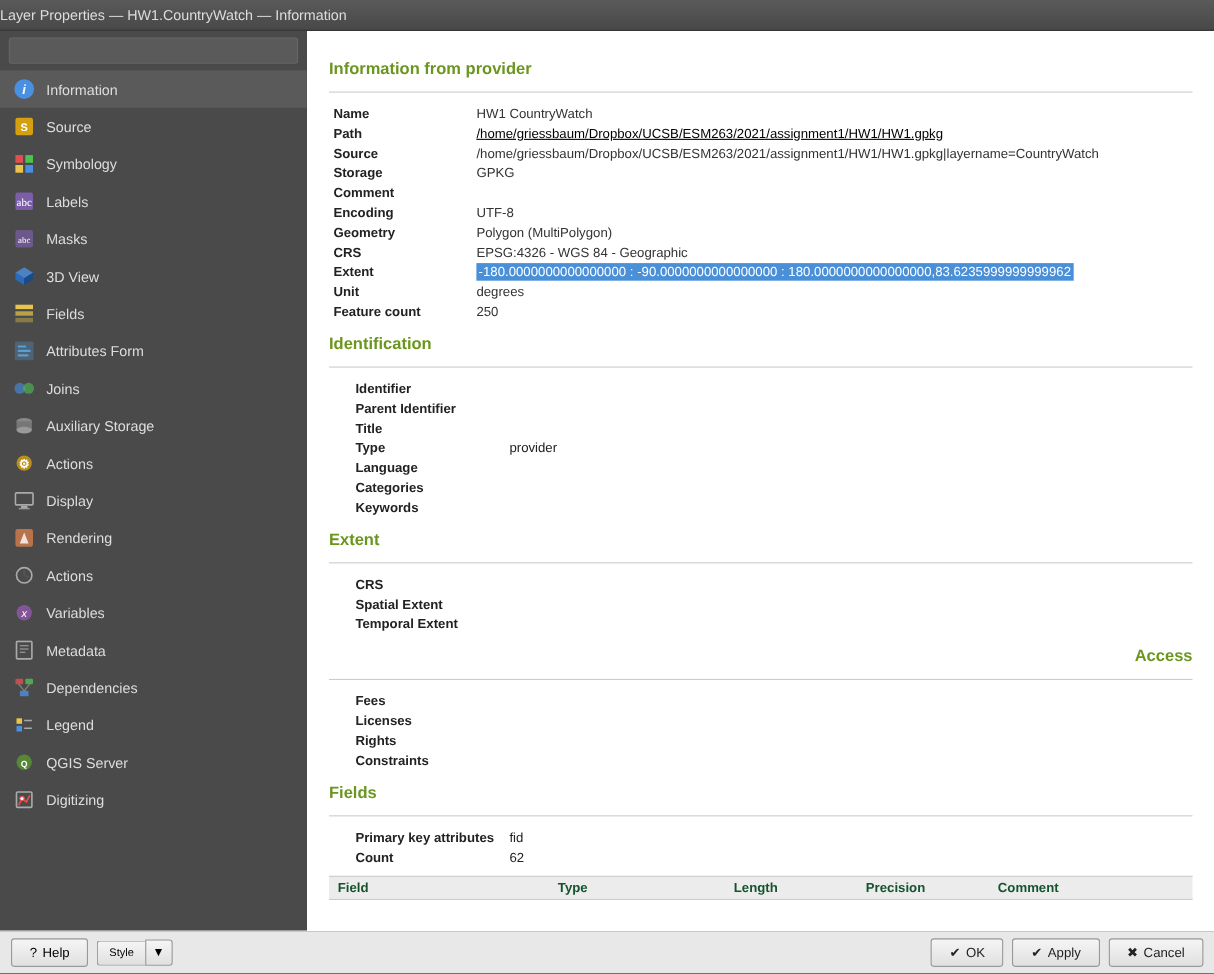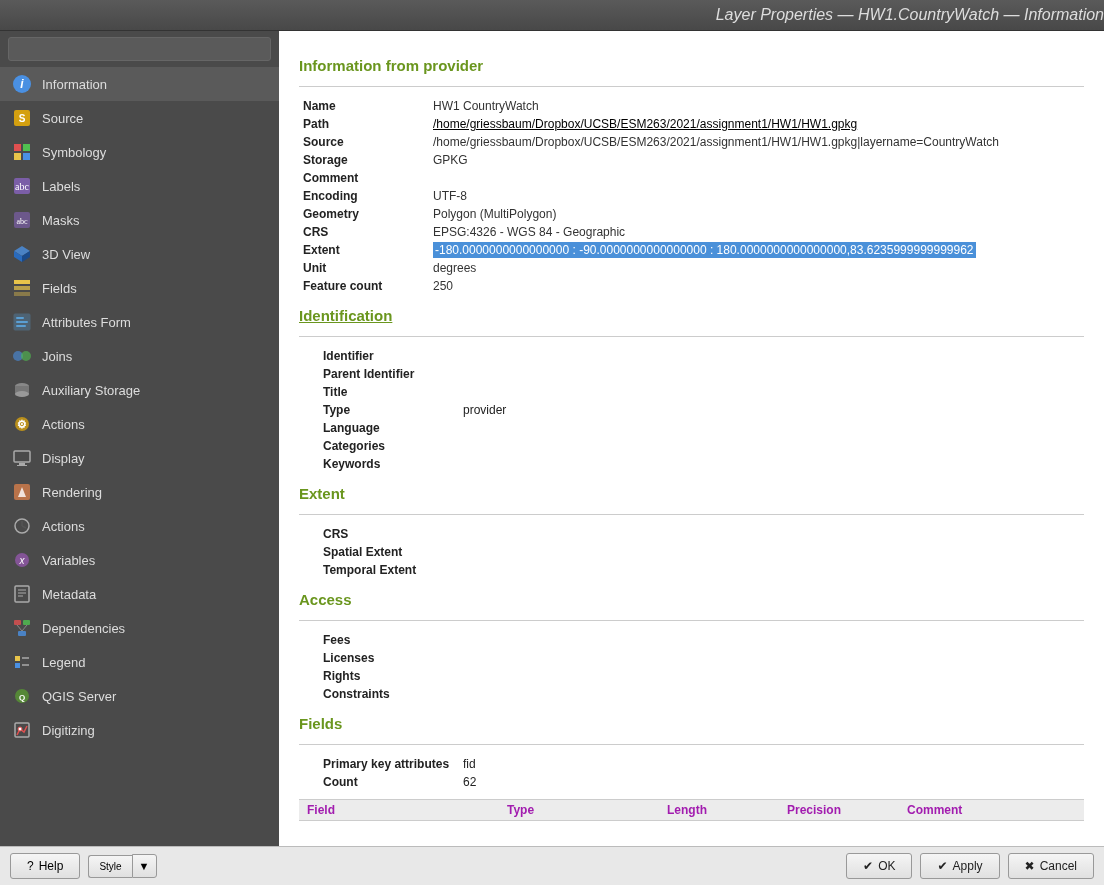--- a/index.html
+++ b/index.html
@@ -2,26 +2,25 @@
 <html><head>
   <meta charset="utf-8">
   <style>
     * { box-sizing: border-box; margin: 0; padding: 0; }
     body { font-family: 'Segoe UI', Arial, sans-serif; font-size: 13px; background: #4a4a4a; width: 1104px; height: 885px; overflow: hidden; display: flex; flex-direction: column; }
 
     
     .titlebar {
       background: linear-gradient(to bottom, #5a5a5a, #484848);
       color: #ddd;
-      text-align: right;
+      text-align: left;
       padding: 6px 0;
-      font-size: 16px;
+      font-size: 13px;
       border-bottom: 1px solid #333;
       flex-shrink: 0;
-      font-style: italic;
     }
 
     
     .main-container {
       display: flex;
       flex: 1;
       overflow: hidden;
     }
 
     
@@ -197,21 +196,21 @@
 
     .fields-column-header {
       display: grid;
       grid-template-columns: 200px 160px 120px 120px 1fr;
       background: #ececec;
       border-top: 1px solid #ccc;
       border-bottom: 1px solid #ccc;
       padding: 3px 8px;
       font-weight: bold;
       font-size: 12px;
-      color: #a21caf;
+      color: #14532d;
       margin-top: 8px;
     }
   </style>
 </head>
 <body>
 
 <div class="titlebar">
   <span>Layer Properties — HW1.CountryWatch — Information</span>
 </div>
 
@@ -487,21 +486,21 @@
         <td>Unit</td>
         <td>degrees</td>
       </tr>
       <tr>
         <td>Feature count</td>
         <td>250</td>
       </tr>
     </tbody>
       </table>
 
-    <div class="section-header" style="margin-top:12px;text-decoration:underline;">Identification</div>
+    <div class="section-header" style="margin-top:12px;">Identification</div>
     <hr class="section-divider">
     <table class="section-inner-table">
       <tbody>
           <tr>
             <td>Identifier</td>
             <td></td>
           </tr>
       <tr>
             <td>Parent Identifier</td>
             <td></td>
@@ -541,21 +540,21 @@
             <td>Spatial Extent</td>
             <td></td>
           </tr>
       <tr>
             <td>Temporal Extent</td>
             <td></td>
           </tr>
     </tbody>
       </table>
 
-    <div class="section-header" style="margin-top:12px;">Access</div>
+    <div class="section-header" style="margin-top:12px;text-align:right;">Access</div>
     <hr class="section-divider">
     <table class="section-inner-table">
       <tbody>
           <tr>
             <td>Fees</td>
             <td></td>
           </tr>
       <tr>
             <td>Licenses</td>
             <td></td>

